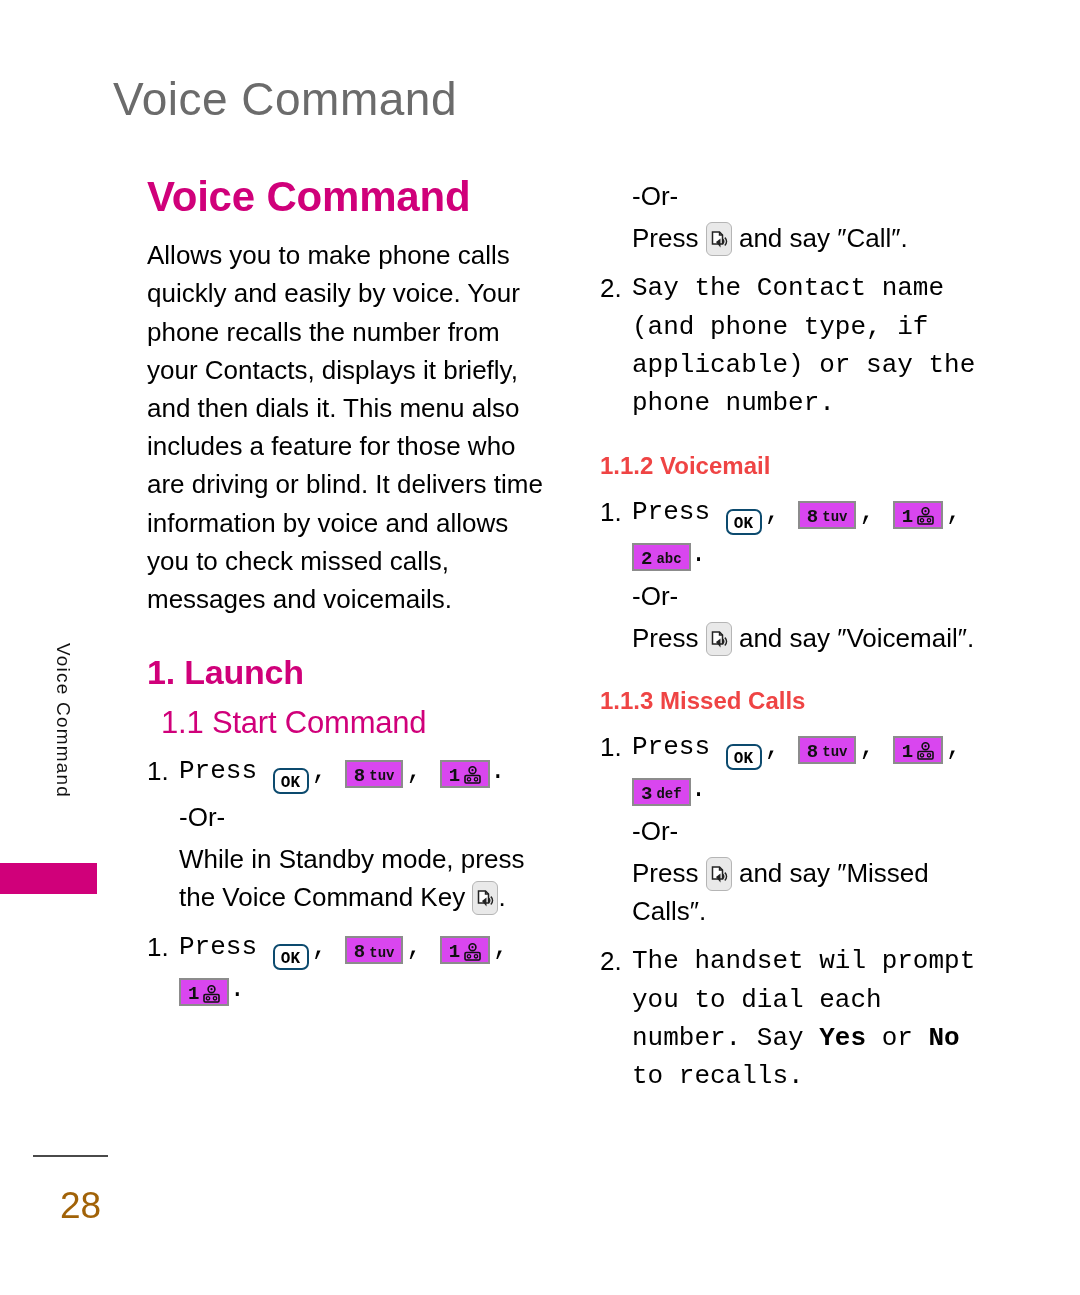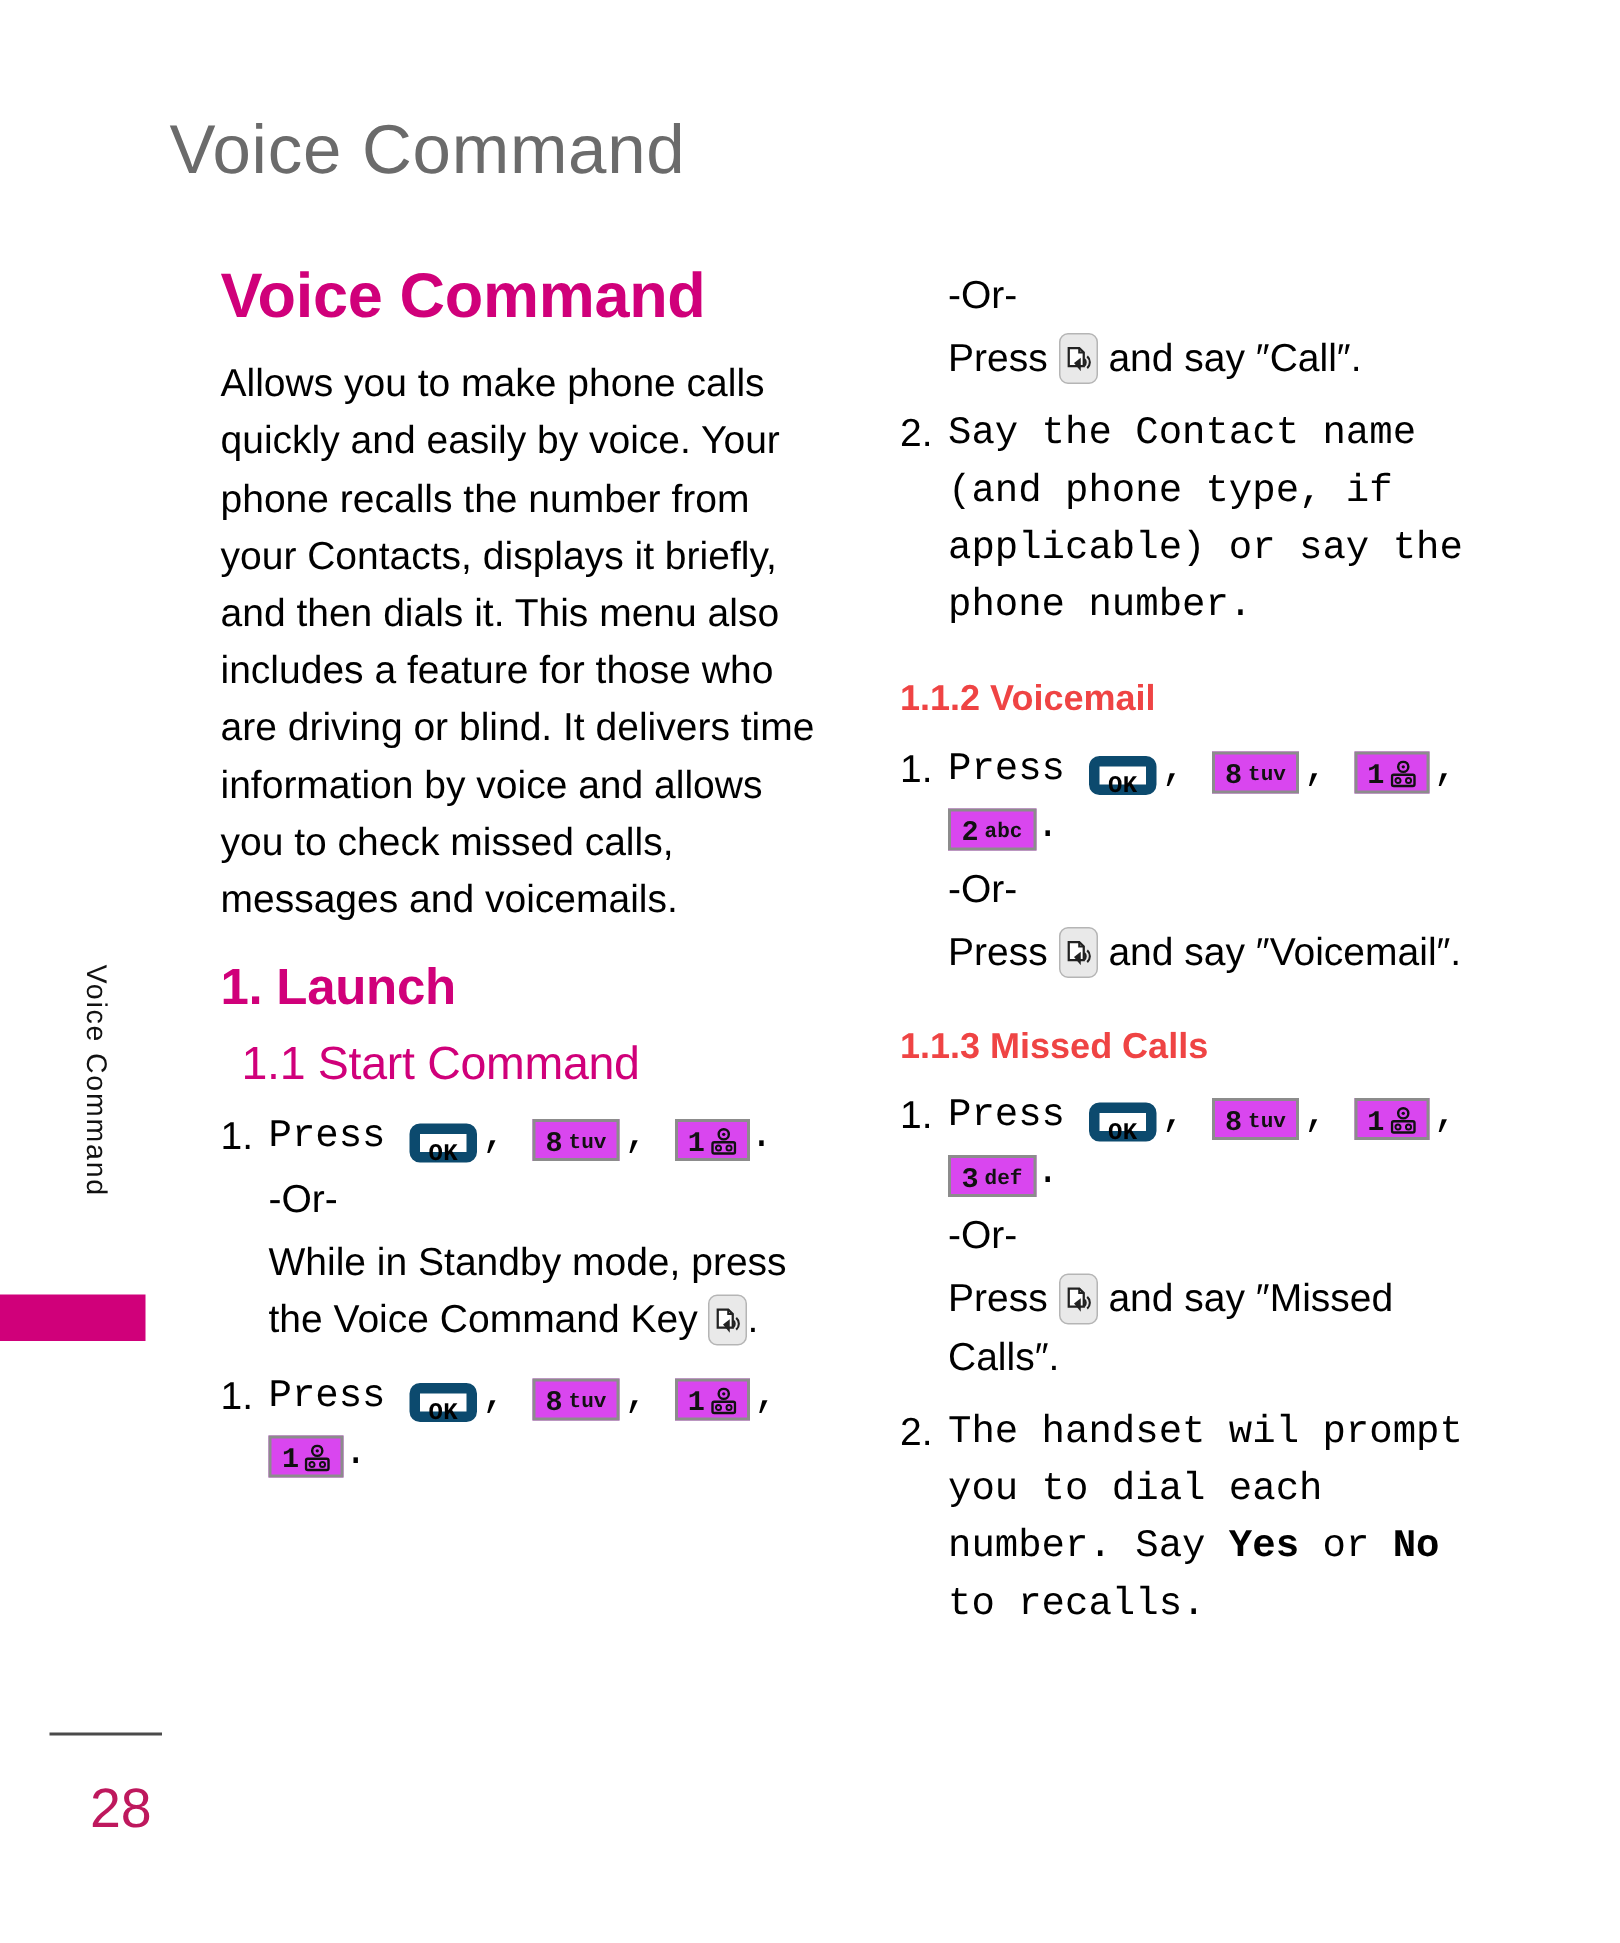--- a/index.html
+++ b/index.html
@@ -64,21 +64,21 @@
     color: #d0007a;
     line-height: 1.05;
     margin: 0 0 17px 0;
     letter-spacing: -0.2px;
   }
   .h2-magenta {
     font-size: 34px;
     font-weight: 700;
     color: #d0007a;
     line-height: 1.1;
-    margin: 22px 0 6px 0;
+    margin: 36px 0 6px 0;
     letter-spacing: -0.2px;
   }
   .h3-magenta {
     font-size: 31px;
     font-weight: 400;
     color: #d0007a;
     line-height: 1.1;
     margin: 14px 0 12px 14px;
     letter-spacing: -0.2px;
   }
@@ -129,21 +129,21 @@
 
   
   .key {
     display: inline-block;
     vertical-align: -5px;
     box-sizing: border-box;
   }
 
   
   .key-ok {
-    border: 7px solid #0c4a6e;
+    border: 2px solid #0c4a6e;
     border-radius: 7px;
     background: #ffffff;
     padding: 1px 6px 2px 6px;
     font-size: 16px;
     font-weight: 700;
     line-height: 1;
     letter-spacing: 0.3px;
     height: 26px;
     min-width: 36px;
     text-align: center;
@@ -206,21 +206,21 @@
     top: 1155px;
     width: 75px;
     height: 2px;
     background: #4a4a4a;
   }
   .page-number {
     position: absolute;
     left: 60px;
     top: 1185px;
     font-size: 37px;
-    color: #be185d;
+    color: #a16207;
   }
 </style>
 </head>
 <body>
 
 <div class="running-header">Voice Command</div>
 
 <div class="side-tab-text">Voice Command</div>
 <div class="side-tab-block"></div>
 

